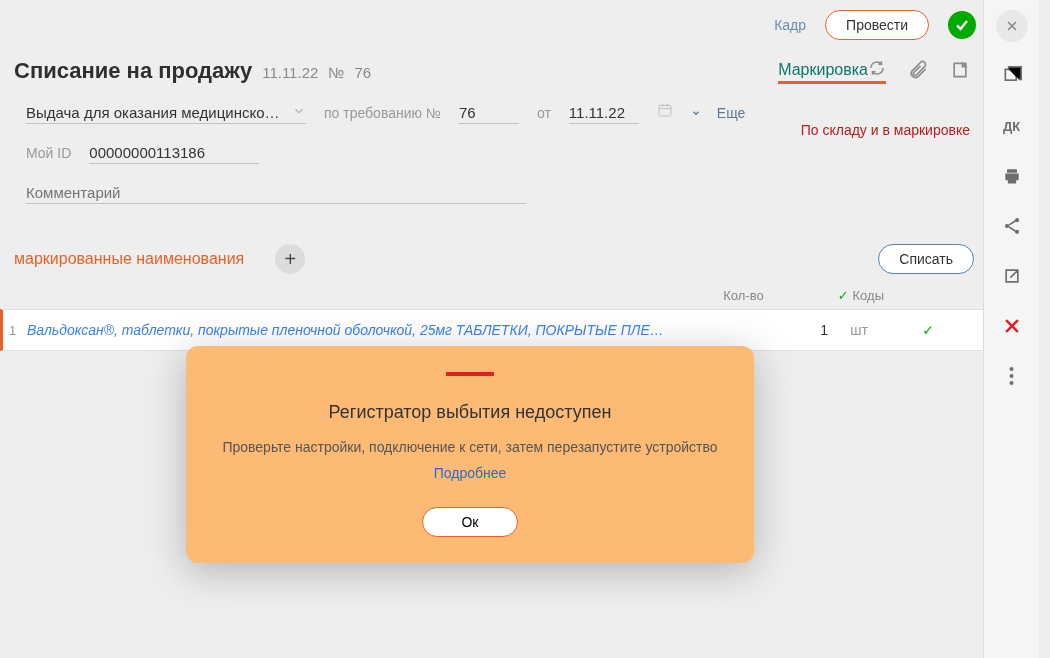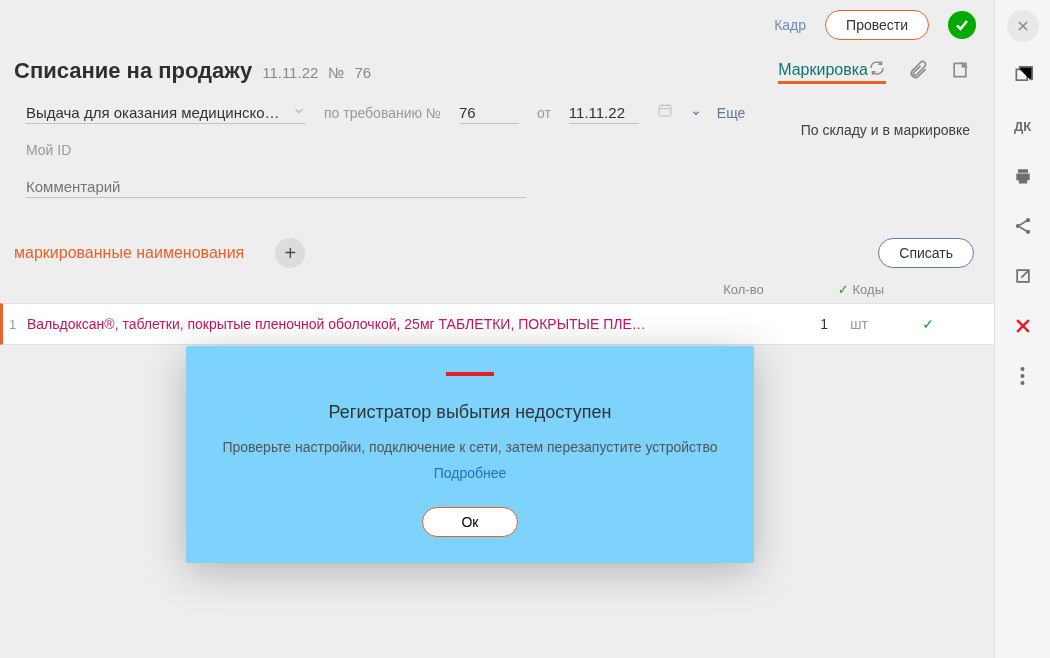--- a/index.html
+++ b/index.html
@@ -16,21 +16,21 @@
 
     .main-area {
       width: 994px;
       height: 658px;
       background: #eeeeee;
       position: relative;
     }
 
     .right-sidebar {
       position: absolute;
-      right: 0;
+      right: 11px;
       top: 0;
       width: 56px;
       height: 658px;
       background: #f5f5f5;
       border-left: 1px solid #dcdcdc;
       display: flex;
       flex-direction: column;
       align-items: center;
       padding-top: 10px;
       gap: 18px;
@@ -140,21 +140,21 @@
       background: transparent;
       font-size: 15px;
       color: #333;
       padding: 2px 0;
     }
     .uf-wide { width: 280px; display:inline-flex; align-items:center; gap:6px;}
     .uf-truncate { color:#333; white-space:nowrap; overflow:hidden; text-overflow:ellipsis; flex:1;}
     .field-label { color: #999; font-size: 14px; }
     .link-grey { color: #5f7a95; font-size: 14px; cursor: pointer; }
     .warehouse-link {
-      color: #404040;
+      color: #b91c1c;
       padding-top: 20px;
       padding-right: 10px;
     }
 
     .list-header {
       display: flex;
       align-items: center;
       justify-content: space-between;
       padding: 40px 20px 14px 14px;
     }
@@ -205,34 +205,34 @@
       display:flex;
       align-items:center;
       background:#fff;
       border-top:1px solid #e0e0e0;
       border-bottom:1px solid #e0e0e0;
       border-left:3px solid #e96127;
       height:42px;
       padding-left:6px;
     }
     .row-idx { width:18px; color:#999; font-size:13px; }
-    .row-name { flex:1; color:#be185d; white-space:nowrap; overflow:hidden; text-overflow:ellipsis; padding-right:10px;}
+    .row-name { flex:1; color:#3b82f6; white-space:nowrap; overflow:hidden; text-overflow:ellipsis; padding-right:10px;font-style:italic;}
     .row-qty { width:60px; text-align:right; color:#333; }
     .row-unit { width:40px; text-align:right; color:#999; padding-left:6px;}
     .row-codes { width:120px; text-align:center; color:#00aa00; }
     .row-end { width:6px; }
 
     
     .modal {
       position:absolute;
       left:186px;
       top:346px;
       width:568px;
-      background:#7dd3fc;
-      border-radius:2px;
+      background:#fdba74;
+      border-radius:12px;
       box-shadow:0 8px 40px rgba(0,0,0,0.25);
       padding:26px 28px 26px 28px;
       text-align:center;
     }
     .modal-stripe {
       width:48px;
       height:4px;
       background:#e31e24;
       margin:0 auto 26px auto;
     }
@@ -330,20 +330,21 @@
         </span>
         <span class="link-grey" style="display:flex;align-items:center;gap:16px;">
           <span><svg width="10" height="10" viewBox="0 0 24 24">
                 <path fill="none" stroke="currentColor" stroke-width="3" d="M6 9l6 6 6-6"></path>
               </svg></span>
           <span>Еще</span>
         </span>
       </div>
       <div class="form-row">
         <span class="field-label">Мой ID</span>
+        <span class="underline-field" style="width:170px;">00000000113186</span>
       </div>
       <div class="form-row">
         <input class="underline-field" style="width: 500px; color: rgb(153, 153, 153);" placeholder="Комментарий">
       </div>
     </div>
     <div class="warehouse-link">По складу и в маркировке</div>
   </div>
 
   <div class="list-header">
     <div class="list-header-left">

